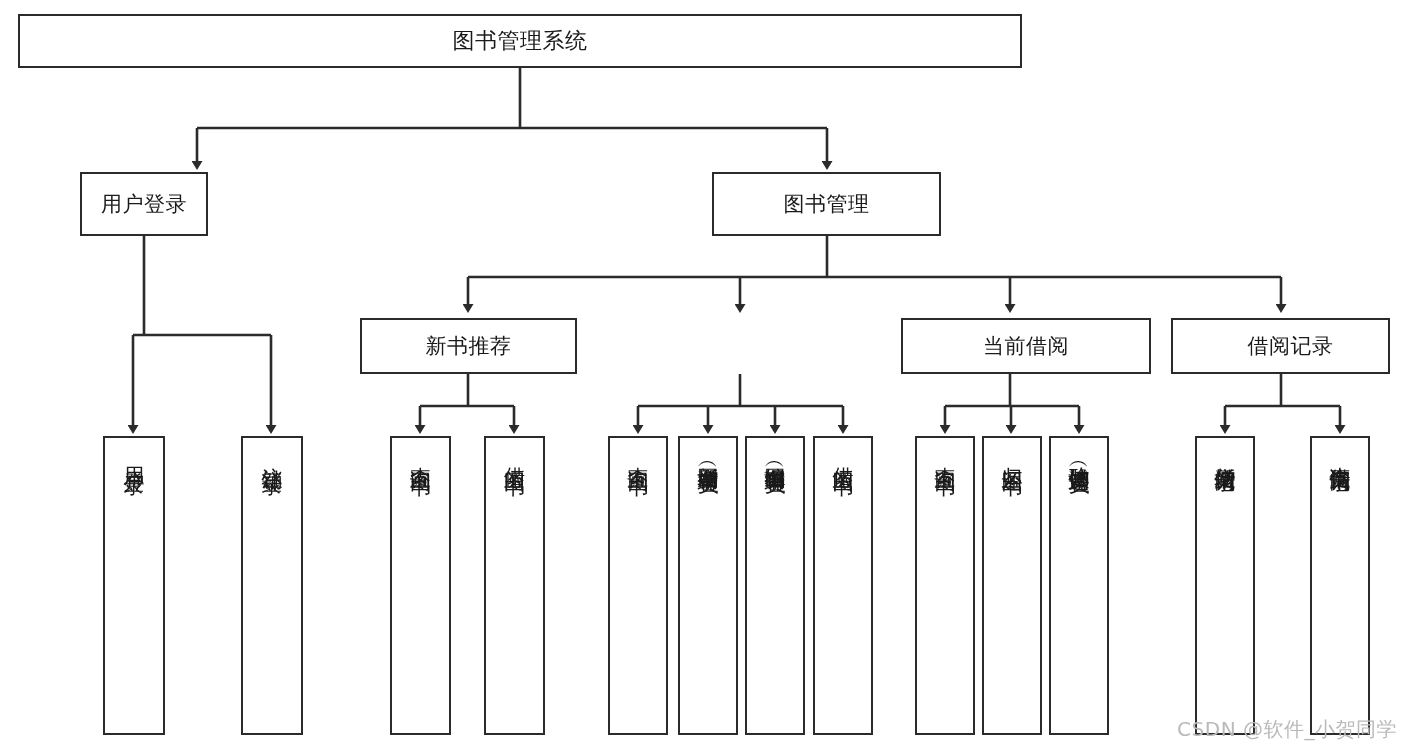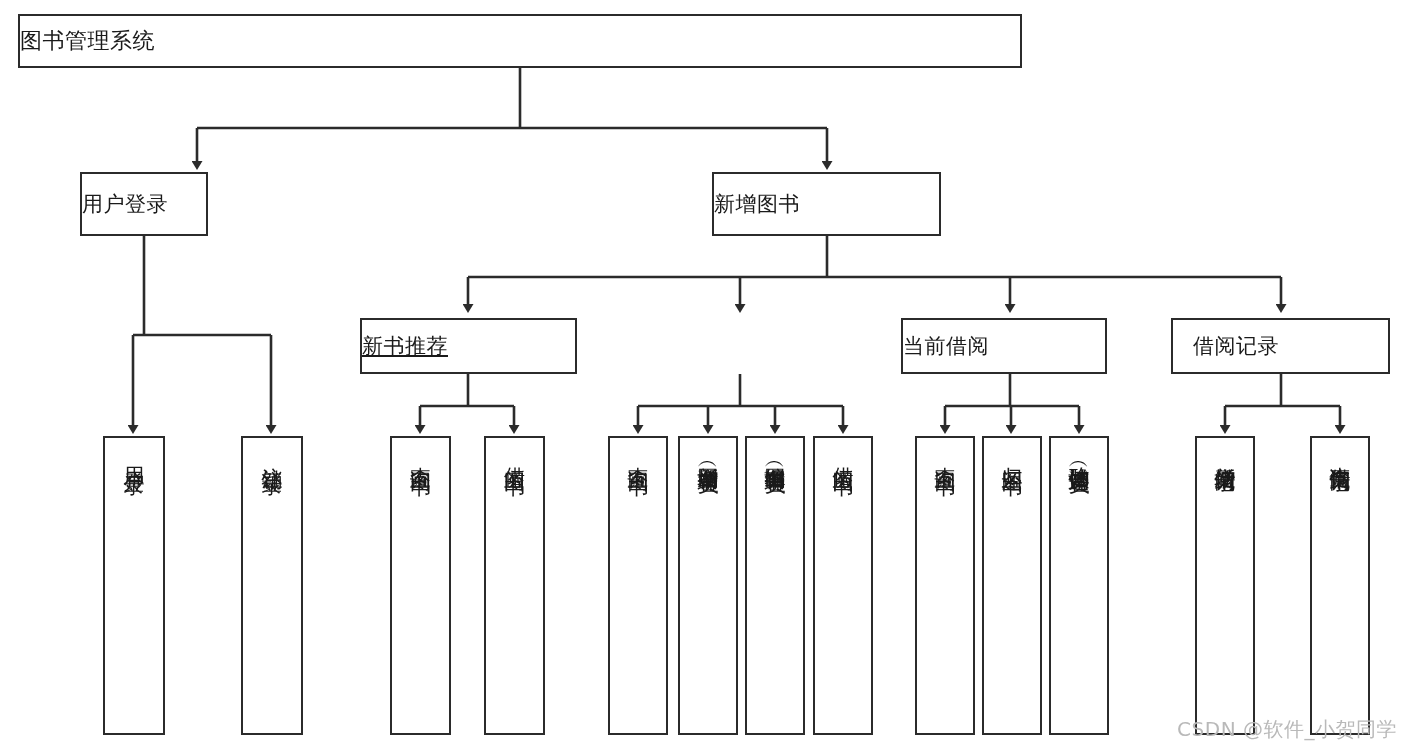--- a/index.html
+++ b/index.html
@@ -26,21 +26,21 @@
     height: 747px;
     pointer-events: none;
   }
   .node {
     position: absolute;
     box-sizing: border-box;
     border: 2px solid #2b2b2b;
     background: #ffffff;
     display: flex;
     align-items: center;
-    justify-content: flex-start;
+    justify-content: center;
     color: #1a1a1a;
   }
   .node-label {
     display: block;
     text-align: center;
     line-height: 1.18;
     white-space: nowrap;
   }
   
   .node.horiz .node-label {
@@ -136,29 +136,29 @@
 
   <div class="node horiz root" style="left:18px; top:14px; width:1004px; height:54px;">
     <span class="node-label">图书管理系统</span>
   </div>
 
   <div class="node horiz" style="left:80px; top:172px; width:128px; height:64px;">
     <span class="node-label">用户登录</span>
   </div>
 
   <div class="node horiz" style="left:712px; top:172px; width:229px; height:64px;">
-    <span class="node-label">新增图书</span>
-  </div>
-
-  <div class="node horiz" style="left:360px; top:318px; width:217px; height:56px;text-decoration:underline;">
+    <span class="node-label">图书管理</span>
+  </div>
+
+  <div class="node horiz" style="left:360px; top:318px; width:217px; height:56px;">
     <span class="node-label">新书推荐</span>
   </div>
 
 
-  <div class="node horiz" style="left:901px; top:318px; width:206px; height:56px;">
+  <div class="node horiz" style="left:901px; top:318px; width:250px; height:56px;">
     <span class="node-label">当前借阅</span>
   </div>
 
   <div class="node horiz" style="left:1171px; top:318px; width:219px; height:56px;padding-left:20px;">
     <span class="node-label">借阅记录</span>
   </div>
 
   <div class="node vert" style="left:103px; top:436px; width:62px; height:299px;">
     <span class="node-label">用户登录</span>
   </div>

